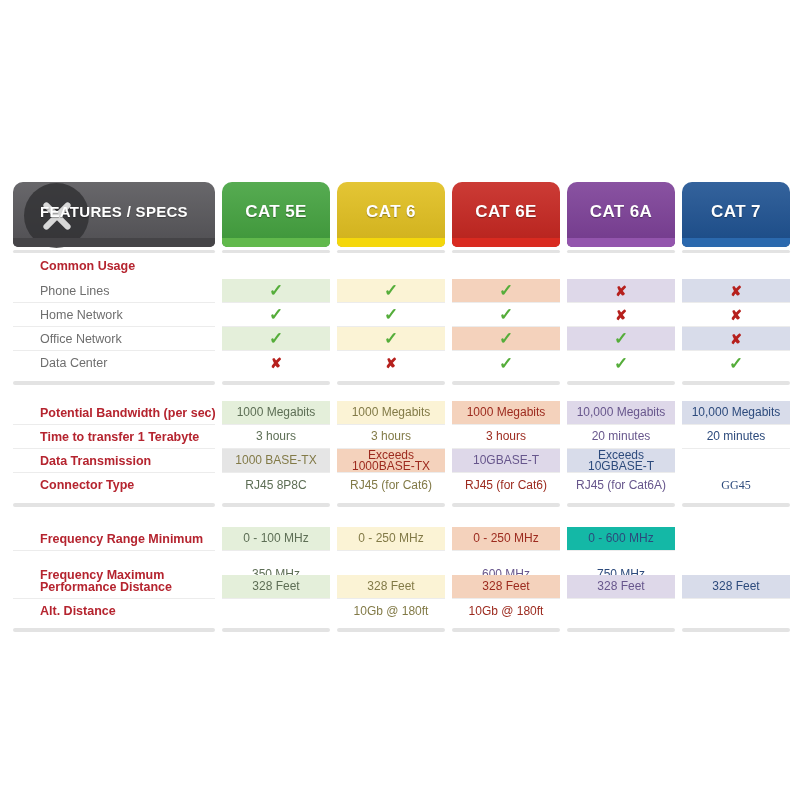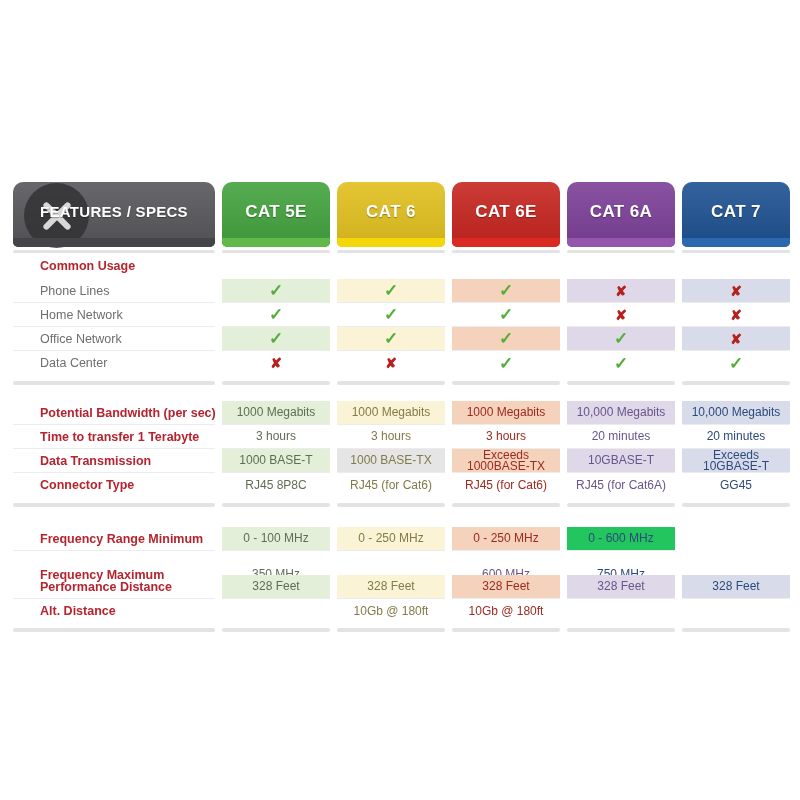--- a/index.html
+++ b/index.html
@@ -149,52 +149,51 @@
           <div class="grid-row row">
             <div class="label-cell label-accent bordered">Time to transfer 1 Terabyte</div>
             <div class="cell bordered" style="color: rgb(93, 110, 85);">3 hours</div>
             <div class="cell bordered" style="color: rgb(130, 122, 71);">3 hours</div>
             <div class="cell bordered" style="color: rgb(156, 42, 30);">3 hours</div>
             <div class="cell bordered" style="color: rgb(103, 86, 140);">20 minutes</div>
             <div class="cell bordered" style="color: rgb(44, 74, 124);">20 minutes</div>
           </div>
           <div class="grid-row row">
             <div class="label-cell label-accent bordered">Data Transmission</div>
-            <div class="cell bordered" style="background: rgb(228, 239, 218); color: rgb(93, 110, 85);">1000 BASE-T</div>
             <div class="cell bordered" style="background: #e5e5e5; color: rgb(130, 122, 71);">1000 BASE-TX</div>
             <div class="cell bordered" style="background: rgb(244, 210, 188); color: rgb(156, 42, 30);">Exceeds
 1000BASE-TX</div>
             <div class="cell bordered" style="background: rgb(222, 216, 233); color: rgb(103, 86, 140);">10GBASE-T</div>
             <div class="cell bordered" style="background: rgb(216, 220, 234); color: rgb(44, 74, 124);">Exceeds
 10GBASE-T</div>
           </div>
           <div class="grid-row row">
             <div class="label-cell label-accent">Connector Type</div>
             <div class="cell" style="color: rgb(93, 110, 85);">RJ45 8P8C</div>
             <div class="cell" style="color: rgb(130, 122, 71);">RJ45 (for Cat6)</div>
             <div class="cell" style="color: rgb(156, 42, 30);">RJ45 (for Cat6)</div>
             <div class="cell" style="color: rgb(103, 86, 140);">RJ45 (for Cat6A)</div>
-            <div class="cell" style="color: rgb(44, 74, 124);">GG45</div>
+            <div class="cell" style="color: rgb(44, 74, 124); font-family: Liberation Serif, serif;">GG45</div>
           </div>
         </div>
         <div class="grid-row divider thick mt6">
           <div class="divider-seg"></div>
           <div class="divider-seg"></div>
           <div class="divider-seg"></div>
           <div class="divider-seg"></div>
           <div class="divider-seg"></div>
           <div class="divider-seg"></div>
         </div>
         <div class="mt20">
           <div class="grid-row row">
             <div class="label-cell label-accent bordered">Frequency Range Minimum</div>
             <div class="cell bordered" style="background: rgb(228, 239, 218); color: rgb(93, 110, 85);">0 - 100 MHz</div>
             <div class="cell bordered" style="background: rgb(251, 243, 213); color: rgb(130, 122, 71);">0 - 250 MHz</div>
             <div class="cell bordered" style="background: rgb(244, 210, 188); color: rgb(156, 42, 30);">0 - 250 MHz</div>
-            <div class="cell bordered" style="background: #22c55e; color: rgb(44, 74, 124);">0 - 600 MHz</div>
+            <div class="cell bordered" style="background: #14b8a6; color: rgb(44, 74, 124);">0 - 600 MHz</div>
           </div>
           <div class="grid-row row">
             <div class="label-cell label-accent bordered">Frequency Maximum</div>
             <div class="cell bordered" style="color: rgb(93, 110, 85);">350 MHz</div>
             <div class="cell bordered" style="color: rgb(156, 42, 30); margin-top: 36px;">550 MHz</div>
             <div class="cell bordered" style="color: rgb(103, 86, 140);">600 MHz</div>
             <div class="cell bordered" style="color: rgb(44, 74, 124);">750 MHz</div>
           </div>
           <div class="grid-row row">
             <div class="label-cell label-accent bordered">Performance Distance</div>

